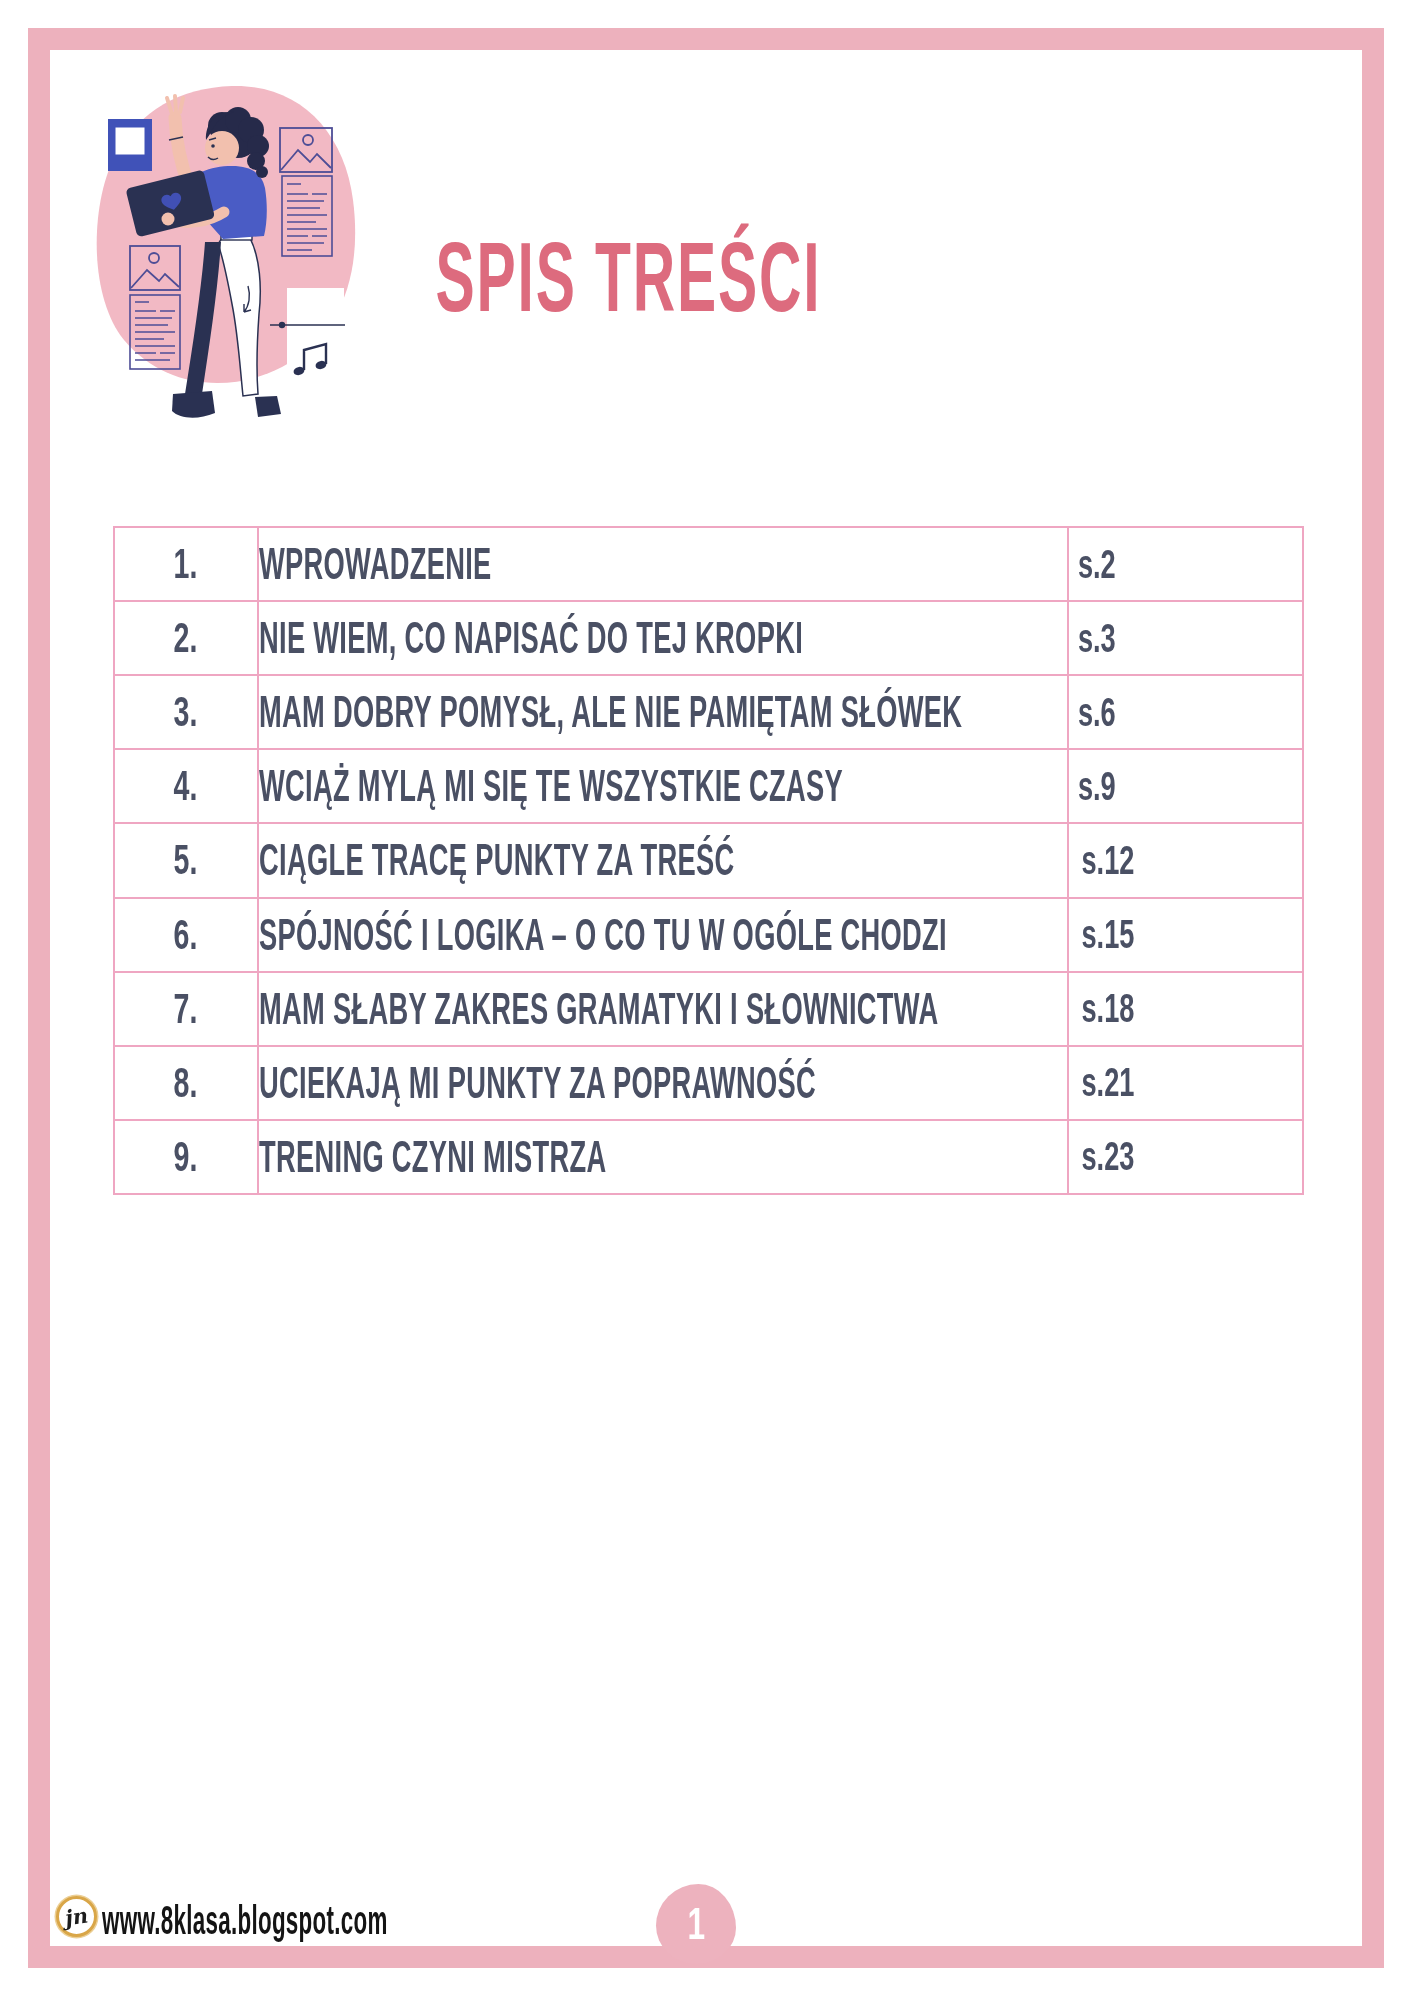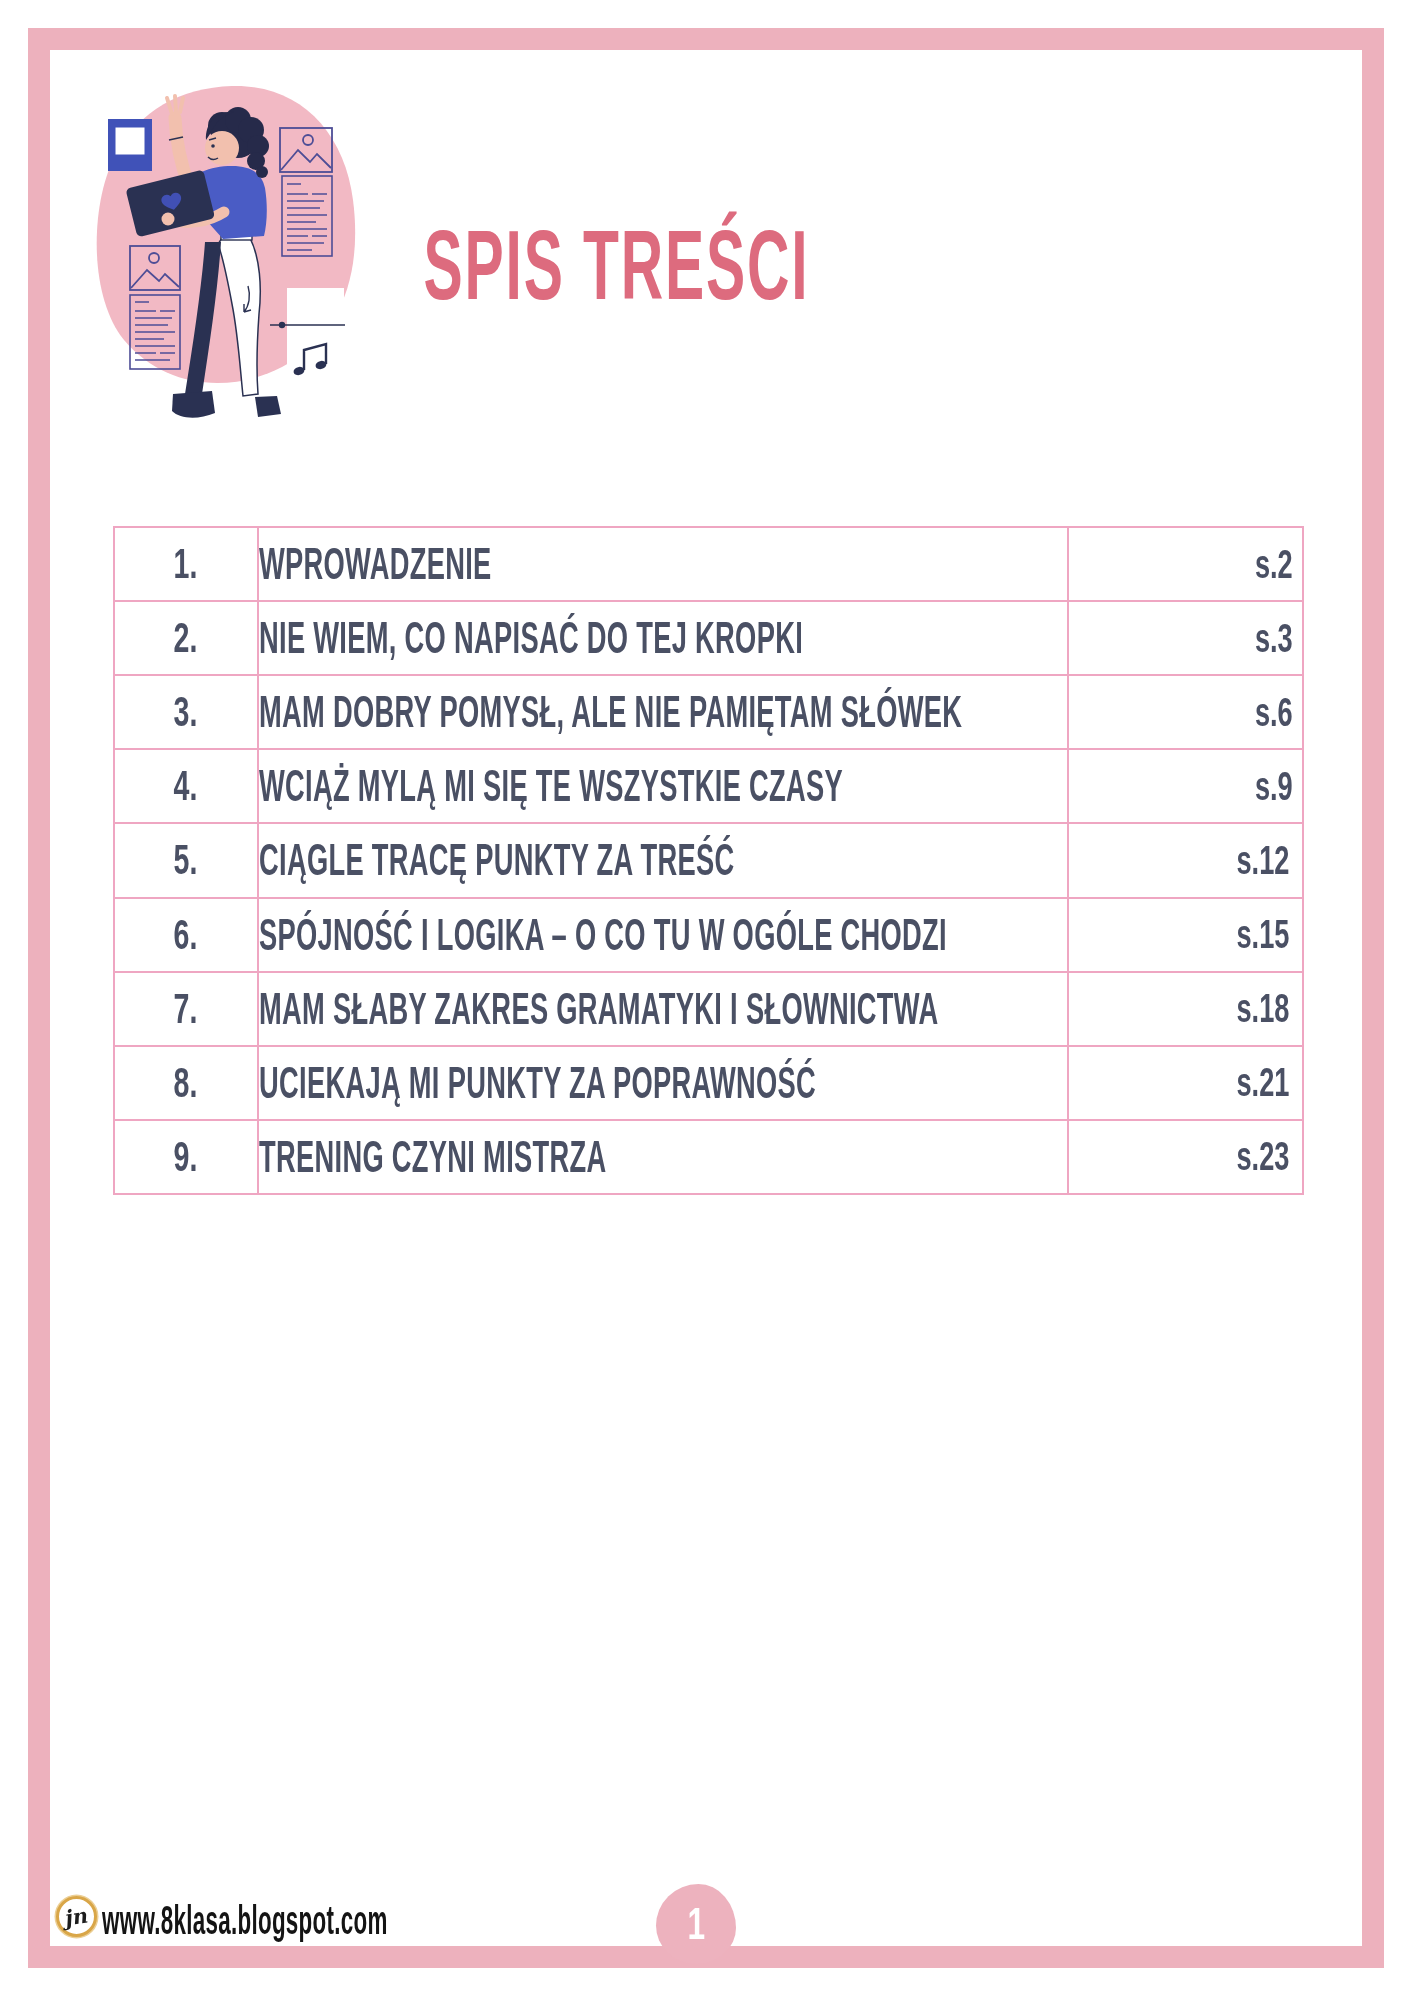--- a/index.html
+++ b/index.html
@@ -7,38 +7,38 @@
     position:relative; width:1414px; height:2000px; background:#ffffff;
     font-family:"Liberation Sans", sans-serif; overflow:hidden;
   }
   .frame {
     position:absolute; left:28px; top:28px; width:1356px; height:1940px;
     border:22px solid #edb1bd; box-sizing:border-box; z-index:1;
   }
   .illustration { position:absolute; left:72px; top:62px; width:300px; height:365px; z-index:2; }
 
   .title {
-    position:absolute; left:0; top:216px; width:1254px; margin:0;
+    position:absolute; left:0; top:216px; width:1254px; margin:12px;
     text-align:center; font-size:98px; line-height:1; font-weight:bold;
     color:#dd6b7e; z-index:2;
   }
   .title .t { display:inline-block; white-space:nowrap; letter-spacing:3px;
     transform:translateX(-11px) scaleX(0.60); }
 
   table.toc {
     position:absolute; left:113px; top:526px; width:1189px; height:669px;
     border-collapse:collapse; table-layout:fixed; z-index:2;
   }
   table.toc td {
     border:2px solid #efa6c2; color:#4a5064; vertical-align:middle; padding:0;
     background:#ffffff;
   }
   td.c-num  { text-align:center; }
   td.c-ttl  { text-align:left; padding-left:22px;text-decoration:underline; }
-  td.c-page { text-align:right; }
+  td.c-page { text-align:left; }
   td.c-num span {
     display:inline-block; font-size:42px; font-weight:bold;
     transform:scaleX(0.68); white-space:nowrap;
   }
   td.c-ttl span {
     display:inline-block; font-size:44px; font-weight:bold;
     transform-origin:left center; transform:scaleX(0.62); white-space:nowrap;
     letter-spacing:0.5px;
   }
   td.c-page span {

